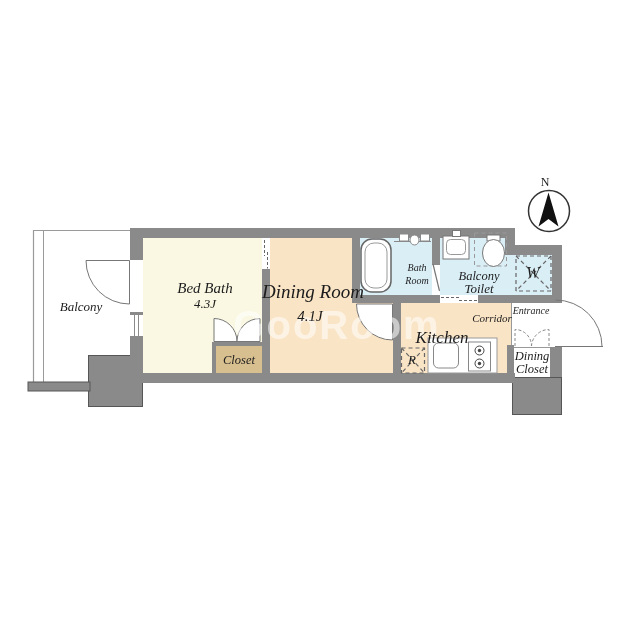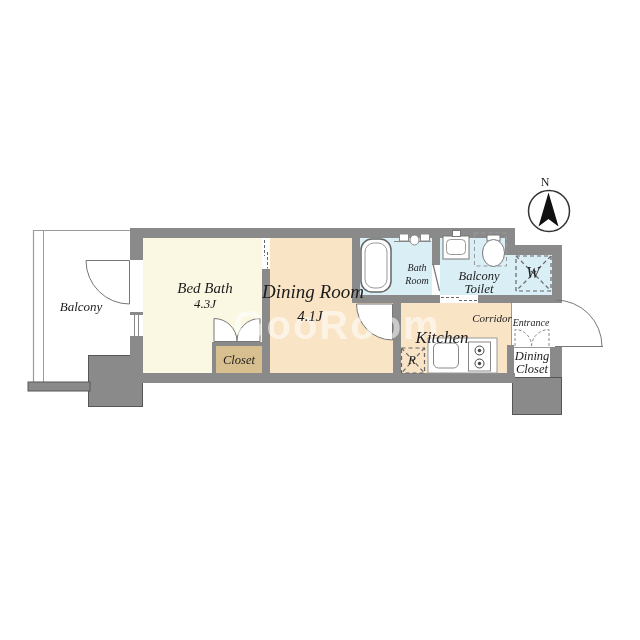--- a/index.html
+++ b/index.html
@@ -168,17 +168,17 @@
   <div class="lbl" style="left:310px;top:316px;font-size:15px;">4.1J</div>
   <div class="lbl" style="left:239px;top:360px;font-size:12.5px;">Closet</div>
   <div class="lbl" style="left:417px;top:267px;font-size:10px;">Bath</div>
   <div class="lbl" style="left:417px;top:280px;font-size:10px;">Room</div>
   <div class="lbl" style="left:479px;top:276px;font-size:12.5px;">Balcony</div>
   <div class="lbl" style="left:479px;top:289px;font-size:13px;">Toilet</div>
   <div class="lbl" style="left:533px;top:273px;font-size:16px;">W</div>
   <div class="lbl" style="left:412px;top:360px;font-size:13px;">R</div>
   <div class="lbl" style="left:442px;top:321px;font-size:17px;margin-top:17px;">Kitchen</div>
   <div class="lbl" style="left:492px;top:318px;font-size:11px;">Corridor</div>
-  <div class="lbl" style="left:531px;top:322px;font-size:10px;">Entrance</div>
+  <div class="lbl" style="left:531px;top:310px;font-size:10px;">Entrance</div>
   <div class="lbl" style="left:532px;top:356px;font-size:12.5px;">Dining</div>
   <div class="lbl" style="left:532px;top:369px;font-size:12.5px;">Closet</div>
 
 </div>
 
 </body></html>

